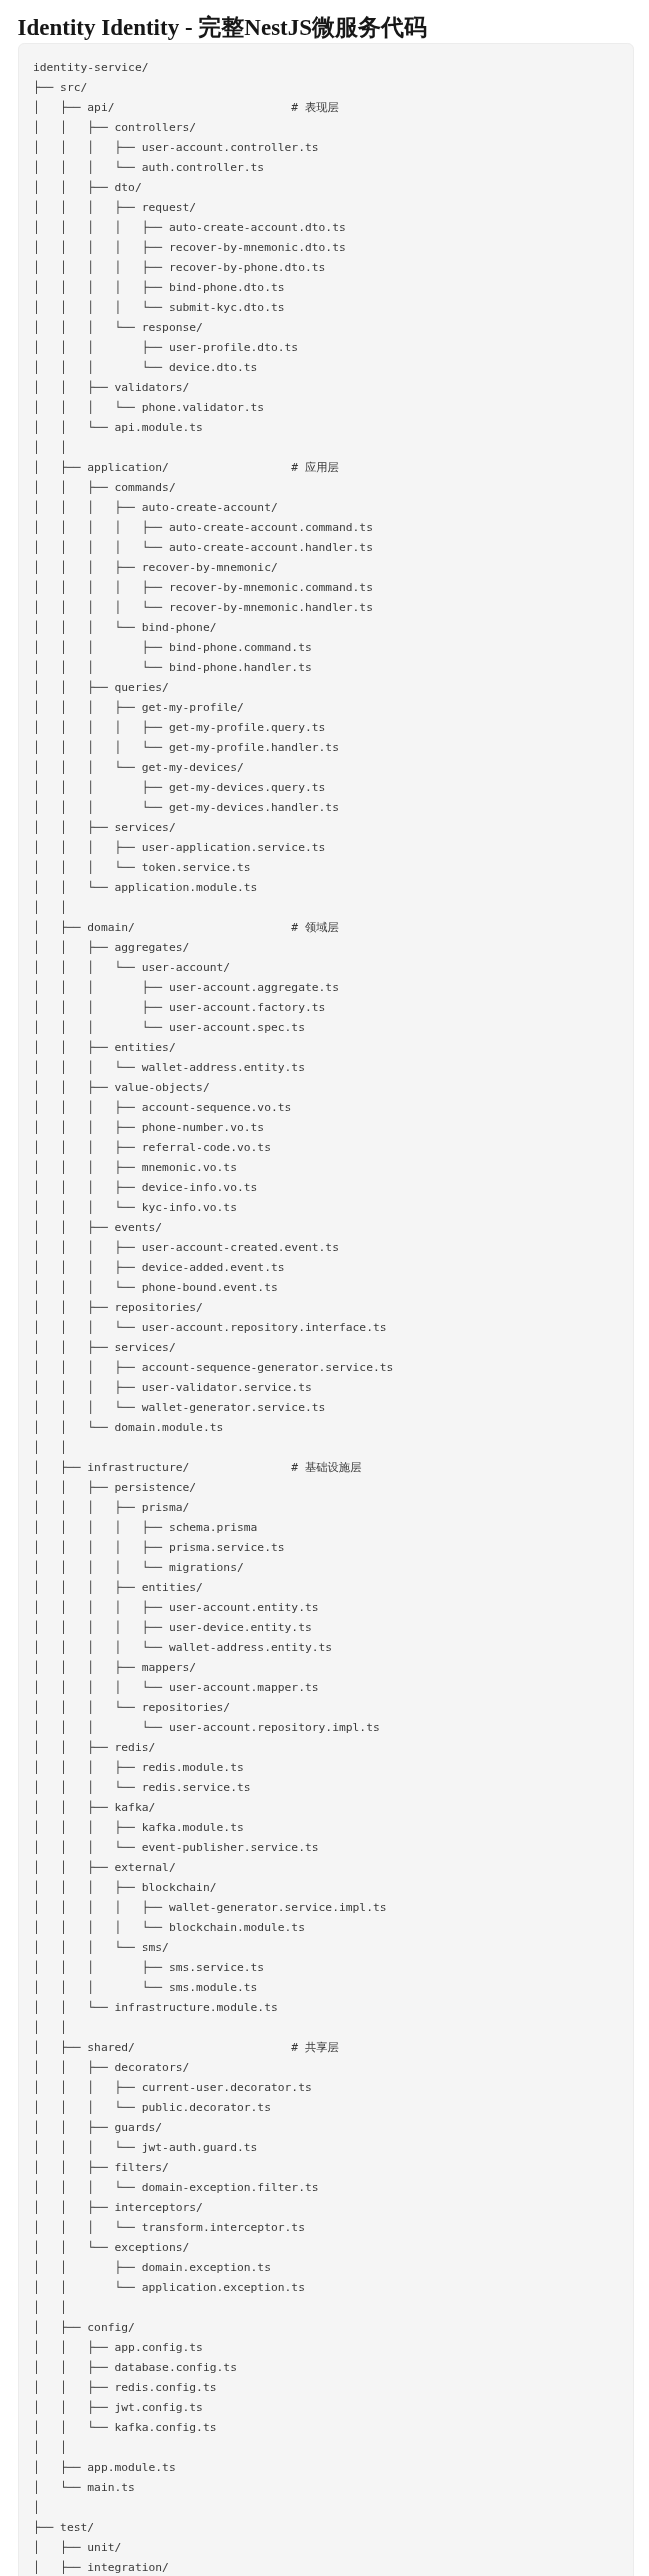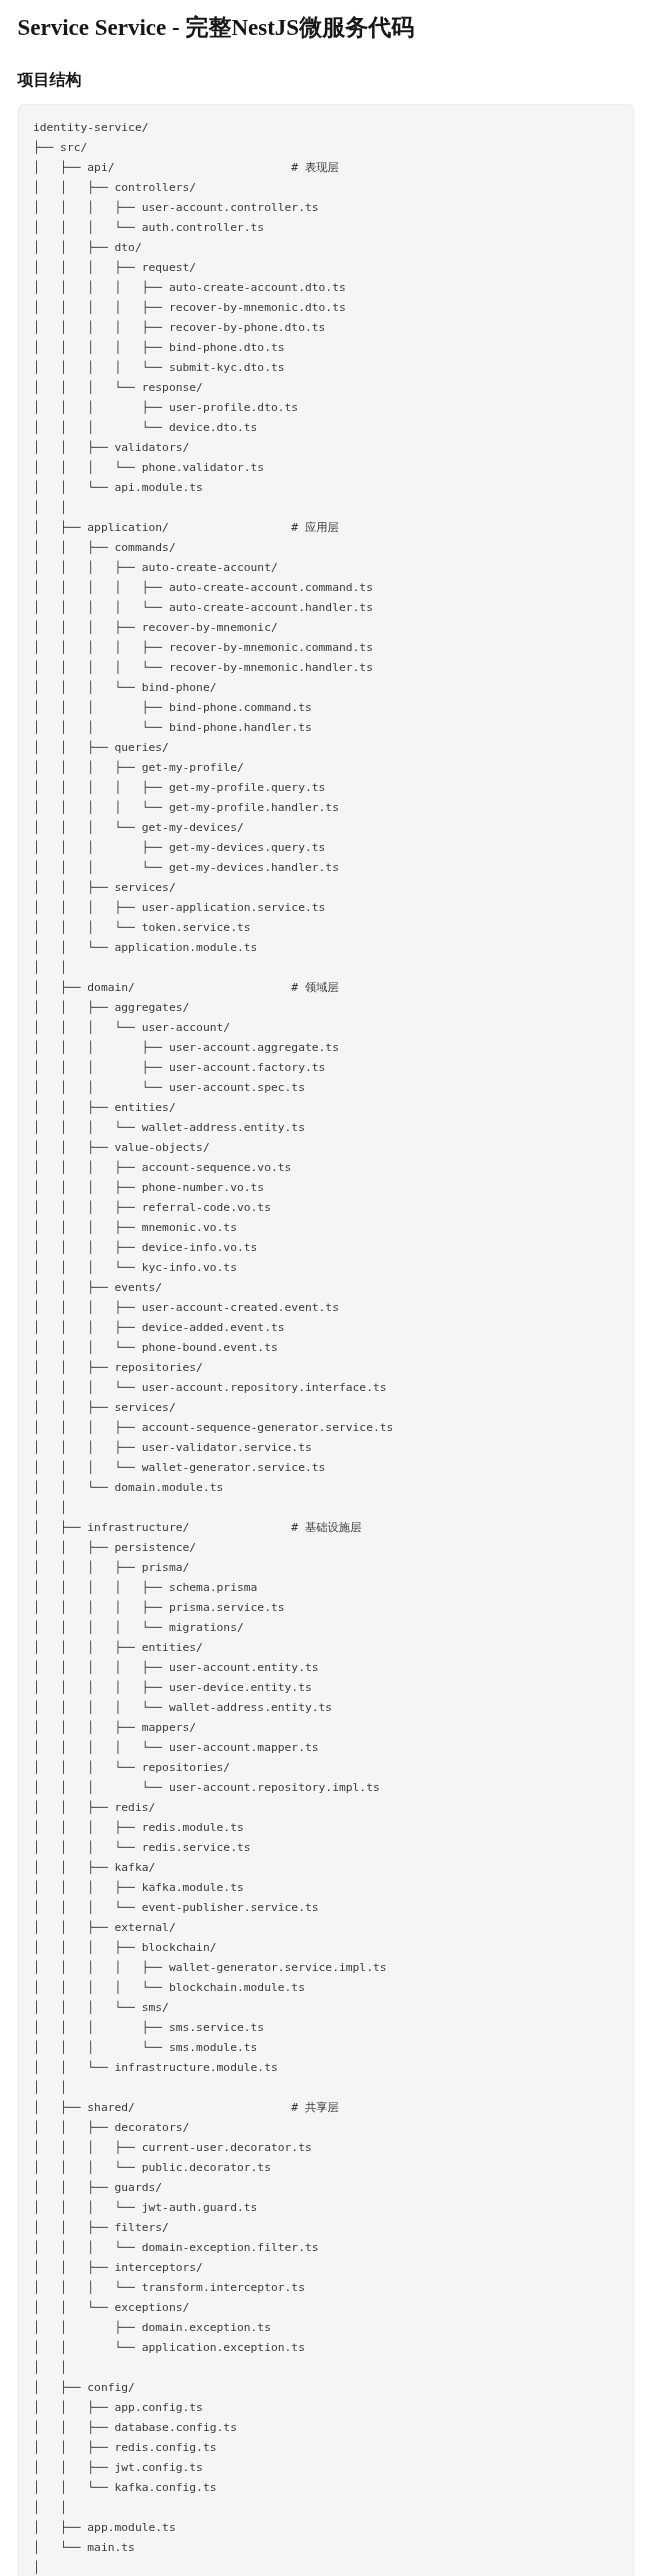--- a/index.html
+++ b/index.html
@@ -45,22 +45,21 @@
     font-size: 11.3px;
     line-height: 20px;
     color: #3a3a3a;
     white-space: pre;
   }
 </style>
 </head>
 <body>
 
 <div class="doc">
-  <h1>Service Service - 完整NestJS微服务代码</h1>
-  <h2>项目结构</h2>
+  <h1>Identity Identity - 完整NestJS微服务代码</h1>
   <div class="code-block">
     <pre>identity-service/
 ├── src/
 │   ├── api/                          # 表现层
 │   │   ├── controllers/
 │   │   │   ├── user-account.controller.ts
 │   │   │   └── auth.controller.ts
 │   │   ├── dto/
 │   │   │   ├── request/
 │   │   │   │   ├── auto-create-account.dto.ts

